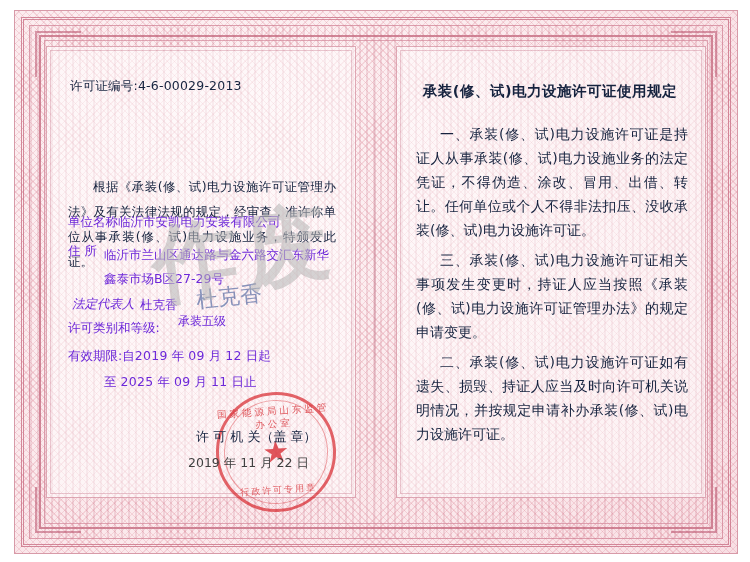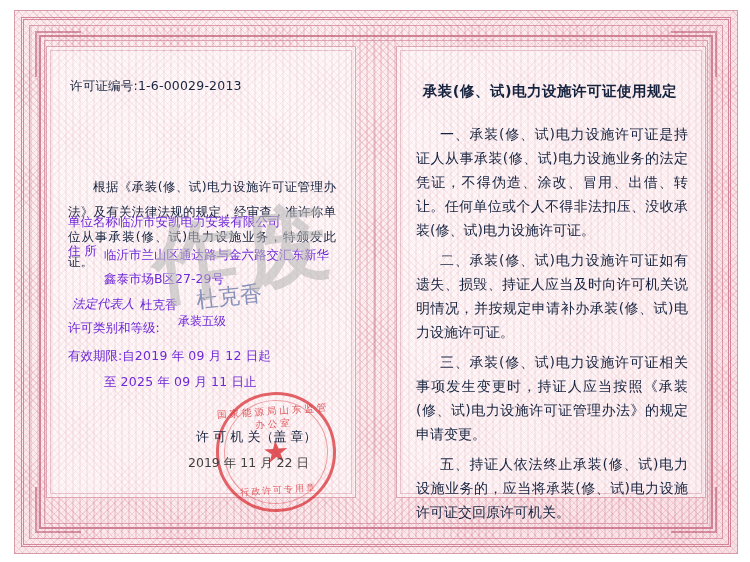--- a/index.html
+++ b/index.html
@@ -285,21 +285,21 @@
     <div class="corner bl"></div>
     <div class="corner br"></div>
   </div>
 
   <div class="fold"></div>
 
   <div class="panel panel-left"></div>
   <div class="panel panel-right"></div>
 
   <div class="lic-no cn">
-    <span>许可证编号:</span><span>1-6-00029-2013</span>
+    <span>许可证编号:</span><span>4-6-00029-2013</span>
   </div>
 
   <div class="body-para cn">根据《承装(修、试)电力设施许可证管理办法》及有关法律法规的规定，经审查，准许你单位从事承装(修、试)电力设施业务，特颁发此证。</div>
 
   <div class="field cn f-unit">
     <span class="label">单位名称</span><span class="value">临沂市安凯电力安装有限公司</span>
   </div>
 
   <div class="field cn f-addr-l">住        所</div>
   <div class="field cn f-addr-v">临沂市兰山区通达路与金六路交汇东新华鑫泰市场B区27-29号</div>
@@ -339,17 +339,16 @@
   </div>
 
   <div class="issuer cn">许 可 机 关（盖 章）</div>
   <div class="issue-date cn">2019 年 11 月 22 日</div>
 
   <div class="watermark">作废</div>
 
   <div class="rules-title cn">承装(修、试)电力设施许可证使用规定</div>
   <div class="rules-list">
     <div class="rule cn">一、承装(修、试)电力设施许可证是持证人从事承装(修、试)电力设施业务的法定凭证，不得伪造、涂改、冒用、出借、转让。任何单位或个人不得非法扣压、没收承装(修、试)电力设施许可证。</div>
+    <div class="rule cn">三、承装(修、试)电力设施许可证相关事项发生变更时，持证人应当按照《承装(修、试)电力设施许可证管理办法》的规定申请变更。</div>
     <div class="rule cn">二、承装(修、试)电力设施许可证如有遗失、损毁、持证人应当及时向许可机关说明情况，并按规定申请补办承装(修、试)电力设施许可证。</div>
-    <div class="rule cn">三、承装(修、试)电力设施许可证相关事项发生变更时，持证人应当按照《承装(修、试)电力设施许可证管理办法》的规定申请变更。</div>
-    <div class="rule cn">五、持证人依法终止承装(修、试)电力设施业务的，应当将承装(修、试)电力设施许可证交回原许可机关。</div>
   </div>
 </div>
 
 </body></html>

